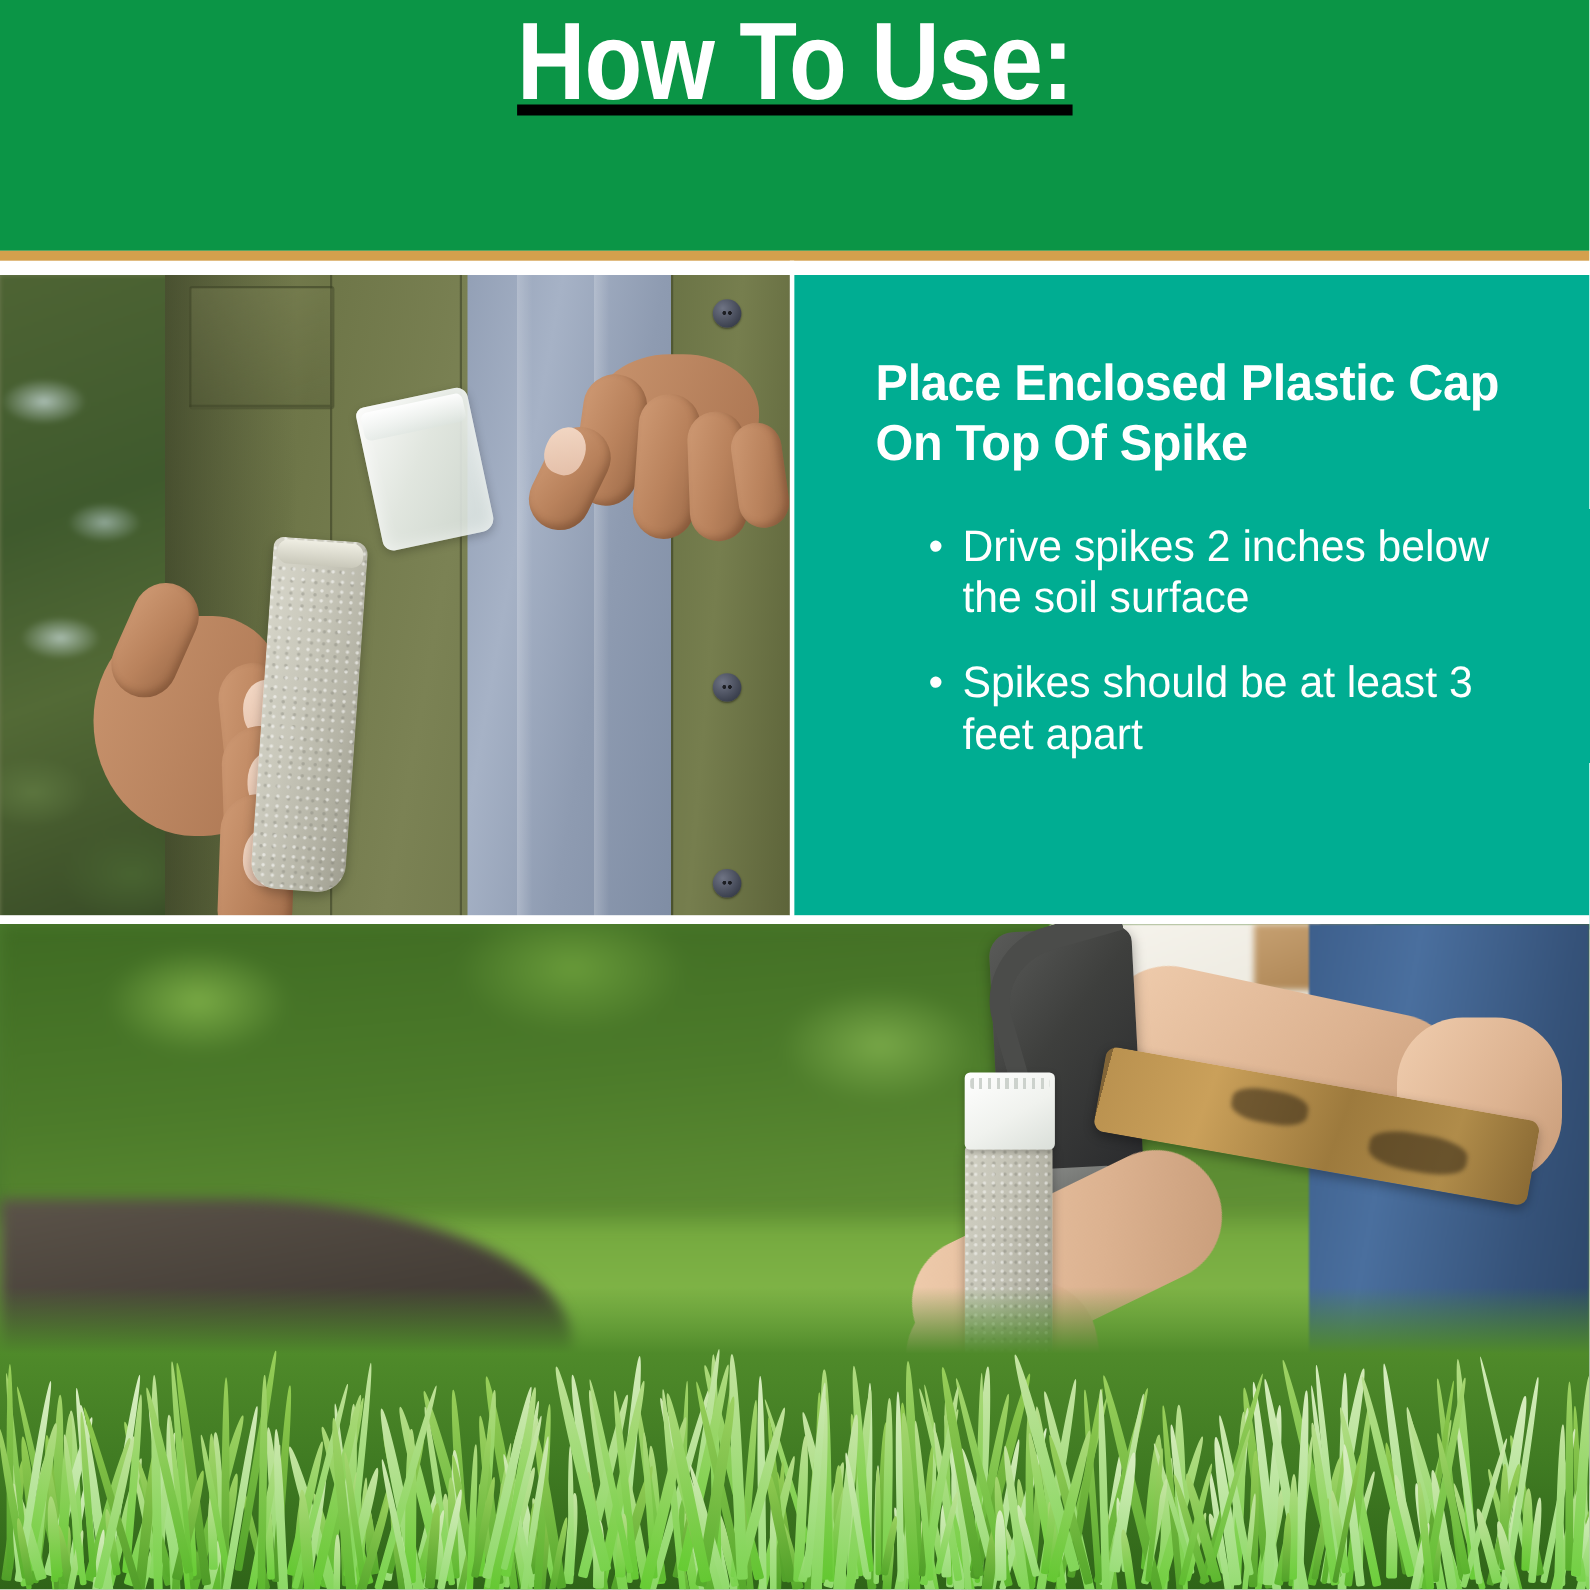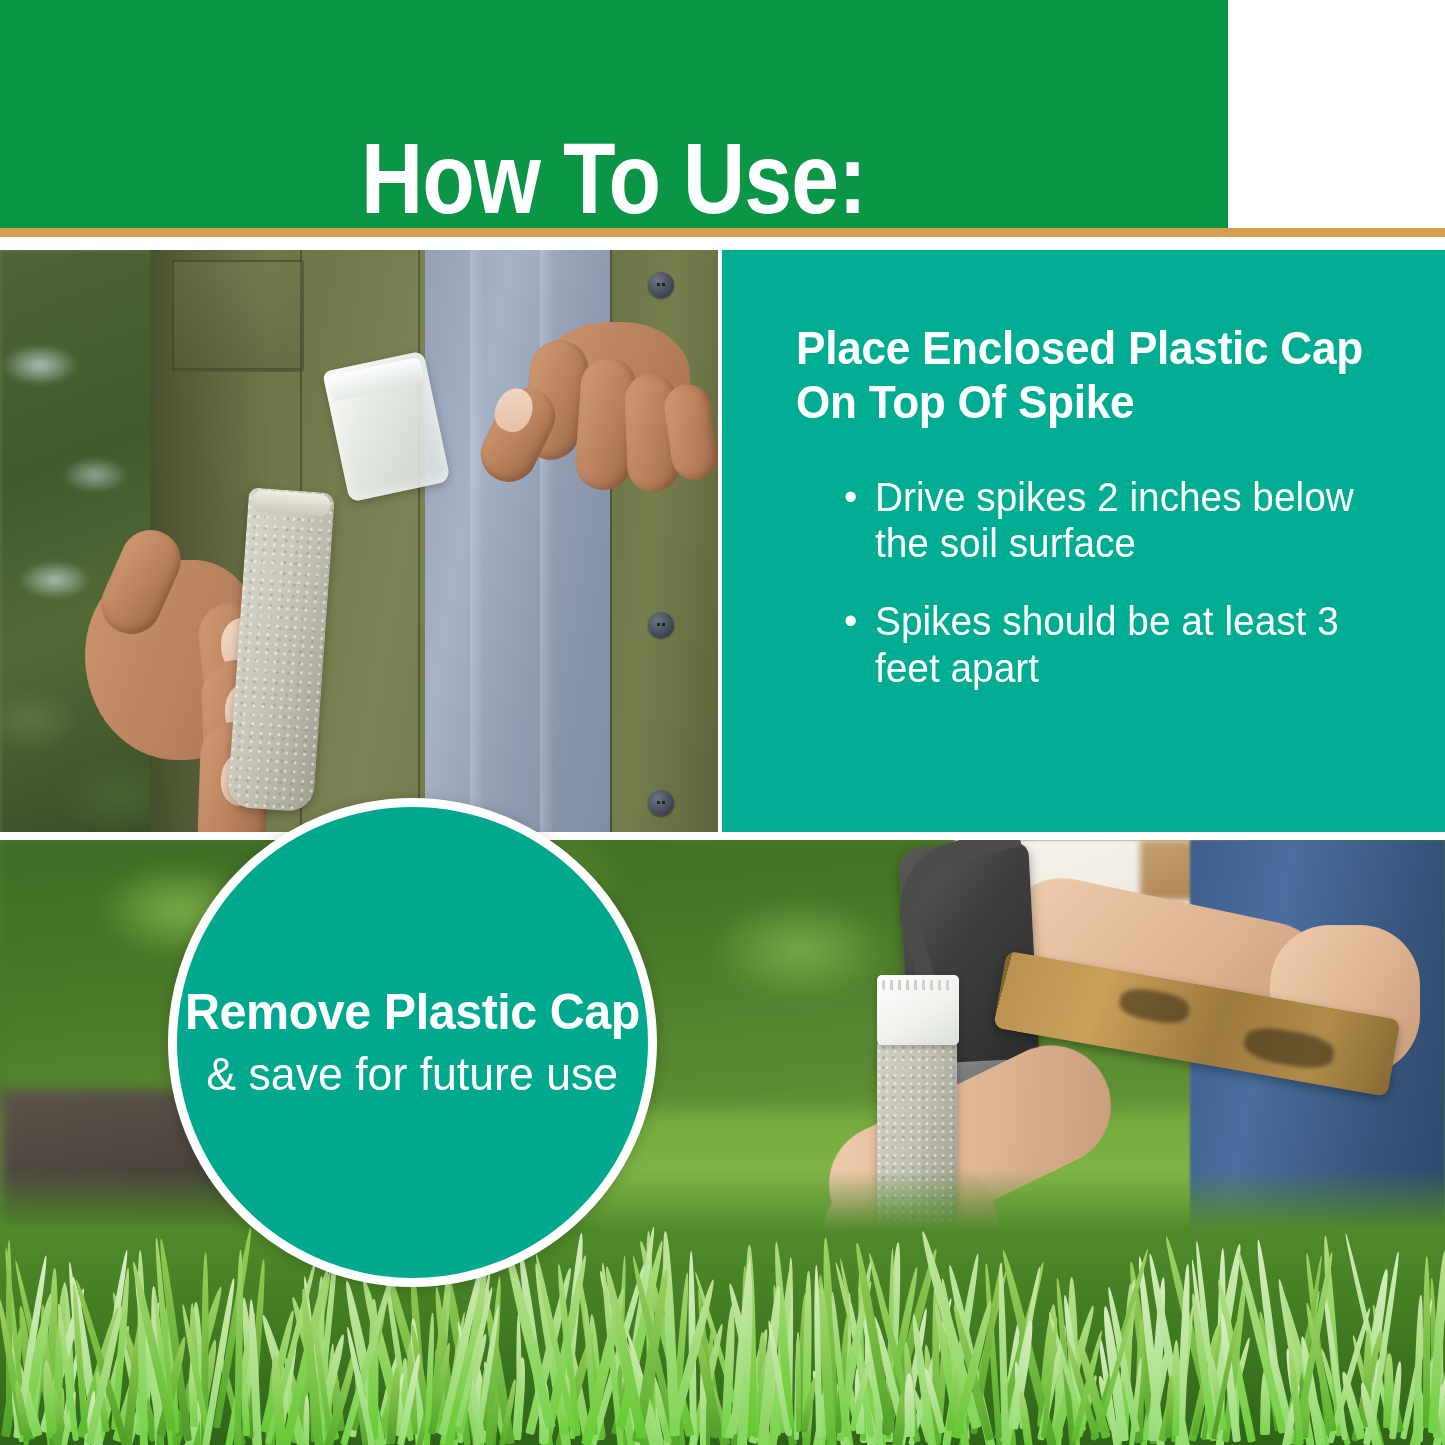--- a/index.html
+++ b/index.html
@@ -5,23 +5,23 @@
   html,body{margin:0;padding:0;}
   body{
     width:1445px;height:1445px;overflow:hidden;
     font-family:"Liberation Sans","DejaVu Sans",sans-serif;
     background:#ffffff;
   }
   #root{position:relative;width:1445px;height:1445px;background:#fff;}
 
   
   .header{
-    position:absolute;left:0;top:0;width:1228px;height:228px;
+    position:absolute;left:0;top:0;width:1445px;height:228px;
     background:#0B9546;
-    display:flex;align-items:flex-end;justify-content:center;
+    display:flex;align-items:flex-start;justify-content:center;text-decoration:underline;
   }
   .header-title{
     color:#ffffff;
     font-size:100px;
     font-weight:bold;
     letter-spacing:-1px;
     line-height:1;
     transform:scaleX(.86);
     transform-origin:center;
     white-space:nowrap;
@@ -845,18 +845,14 @@
         <div class="blade" style="left:849.1px;height:77px;width:6.3px;bottom:14px;transform:rotate(13.8deg);background:linear-gradient(180deg,hsl(88,55%,74%),hsl(100,60%,56%));"></div>
         <div class="blade" style="left:427.9px;height:93px;width:7.3px;bottom:11px;transform:rotate(11.0deg);background:linear-gradient(180deg,hsl(88,55%,59%),hsl(100,60%,41%));"></div>
         <div class="blade" style="left:631.6px;height:175px;width:9.8px;bottom:3px;transform:rotate(9.8deg);background:linear-gradient(180deg,hsl(88,55%,60%),hsl(100,60%,42%));"></div>
         <div class="blade" style="left:1297.1px;height:99px;width:7.0px;bottom:-0px;transform:rotate(-6.0deg);background:linear-gradient(180deg,hsl(88,55%,66%),hsl(100,60%,48%));"></div>
         <div class="blade" style="left:85.4px;height:142px;width:8.0px;bottom:1px;transform:rotate(13.2deg);background:linear-gradient(180deg,hsl(88,55%,76%),hsl(100,60%,58%));"></div>
         <div class="blade" style="left:636.5px;height:175px;width:9.8px;bottom:7px;transform:rotate(-11.6deg);background:linear-gradient(180deg,hsl(88,55%,67%),hsl(100,60%,49%));"></div>
         <div class="blade" style="left:72.5px;height:138px;width:5.5px;bottom:4px;transform:rotate(-7.2deg);background:linear-gradient(180deg,hsl(88,55%,72%),hsl(100,60%,54%));"></div>
       </div>
   </div>
 
-  <div class="circle-badge">
-    <div class="circle-l1">Remove Plastic Cap</div>
-    <div class="circle-l2">&amp; save for future use</div>
-  </div>
 
 </div>
 
 </body></html>

